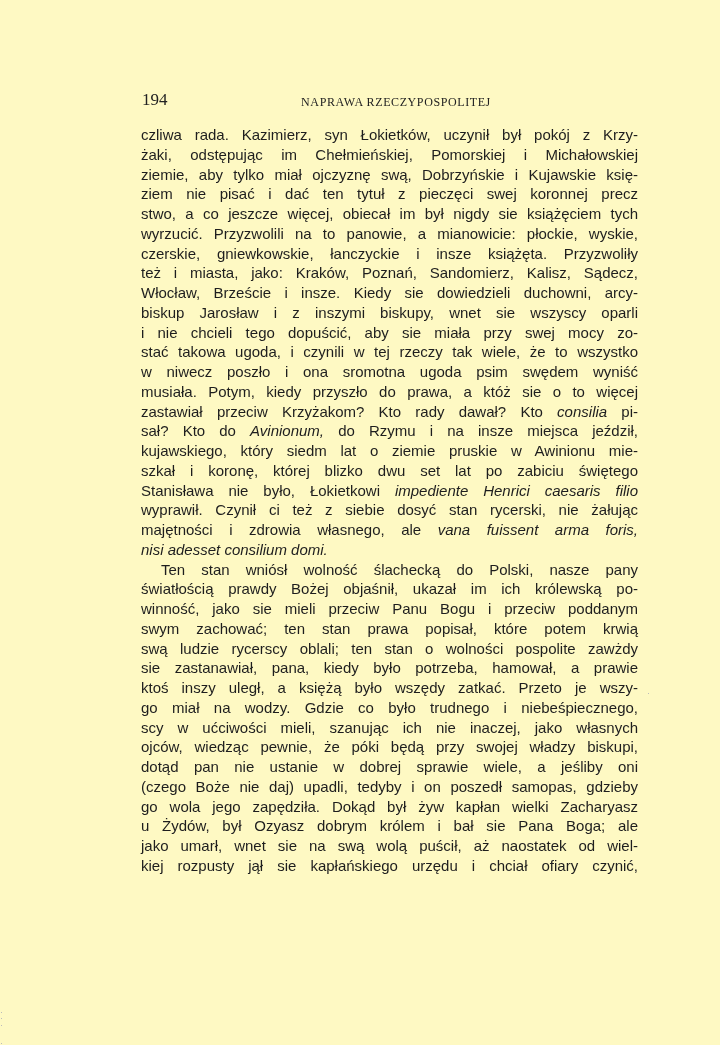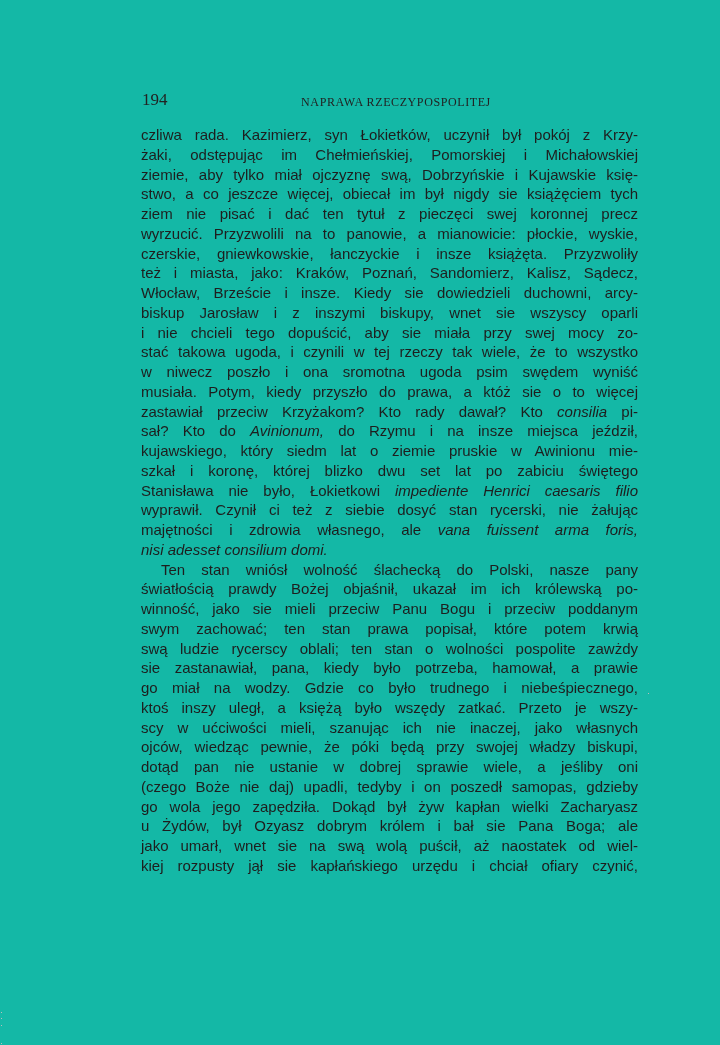--- a/index.html
+++ b/index.html
@@ -1,17 +1,17 @@
 <!DOCTYPE html>
 <html><head>
 <meta charset="utf-8">
 <style>
   html, body { margin: 0; padding: 0; background: #ffffff; }
   body { width: 720px; height: 1045px; position: relative; overflow: hidden; }
-  .page { position: absolute; left: 0; top: 0; width: 720px; height: 1045px; background: #14b8a6; }
+  .page { position: absolute; left: 0; top: 0; width: 720px; height: 1045px; background: #fef9c3; }
   .header { position: absolute; top: 90px; left: 140px; width: 498px; height: 22px; }
   .page-num { position: absolute; left: 2px; top: 0; font-family: "Liberation Serif", "DejaVu Serif", serif; font-size: 17px; color: #222; }
   .running-head { position: absolute; left: 0; right: 0; top: 5px; text-align: center; font-family: "Liberation Serif", "DejaVu Serif", serif; font-size: 12px; letter-spacing: 0.6px; color: #222; padding-left: 14px; }
   .body-text { position: absolute; top: 125px; left: 141px; width: 497px; font-family: Liberation Sans, sans-serif; font-size: 15px; line-height: 19.75px; color: #1e1e1e; }
   .line { display: block; white-space: nowrap; text-align: justify; text-align-last: justify; height: 19.75px; overflow: visible; }
   .line.last { text-align-last: left; }
   .line.indent { padding-left: 20px; }
   .it { font-style: italic; }
   .speck { position: absolute; width: 1px; height: 1px; background: #bbb; }
 </style>
@@ -21,22 +21,22 @@
 <div class="page">
   <div class="header">
     <span class="page-num">194</span>
     <div class="running-head">NAPRAWA RZECZYPOSPOLITEJ</div>
   </div>
 
   <div class="body-text" id="body-text">
       <span class="line"><span>czliwa rada. Kazimierz, syn Łokietków, uczynił był pokój z Krzy-</span></span>
       <span class="line"><span>żaki, odstępując im Chełmieńskiej, Pomorskiej i Michałowskiej</span></span>
       <span class="line"><span>ziemie, aby tylko miał ojczyznę swą, Dobrzyńskie i Kujawskie księ-</span></span>
+      <span class="line"><span>ziem nie pisać i dać ten tytuł z pieczęci swej koronnej precz</span></span>
       <span class="line"><span>stwo, a co jeszcze więcej, obiecał im był nigdy sie książęciem tych</span></span>
-      <span class="line"><span>ziem nie pisać i dać ten tytuł z pieczęci swej koronnej precz</span></span>
       <span class="line"><span>wyrzucić. Przyzwolili na to panowie, a mianowicie: płockie, wyskie,</span></span>
       <span class="line"><span>czerskie, gniewkowskie, łanczyckie i insze książęta. Przyzwoliły</span></span>
       <span class="line"><span>też i miasta, jako: Kraków, Poznań, Sandomierz, Kalisz, Sądecz,</span></span>
       <span class="line"><span>Włocław, Brzeście i insze. Kiedy sie dowiedzieli duchowni, arcy-</span></span>
       <span class="line"><span>biskup Jarosław i z inszymi biskupy, wnet sie wszyscy oparli</span></span>
       <span class="line"><span>i nie chcieli tego dopuścić, aby sie miała przy swej mocy zo-</span></span>
       <span class="line"><span>stać takowa ugoda, i czynili w tej rzeczy tak wiele, że to wszystko</span></span>
       <span class="line"><span>w niwecz poszło i ona sromotna ugoda psim swędem wyniść</span></span>
       <span class="line"><span>musiała. Potym, kiedy przyszło do prawa, a któż sie o to więcej</span></span>
       <span class="line"><span>zastawiał przeciw Krzyżakom? Kto rady dawał? Kto </span><span class="it">consilia</span><span> pi-</span></span>
@@ -46,22 +46,22 @@
       <span class="line"><span>Stanisława nie było, Łokietkowi </span><span class="it">impediente Henrici caesaris filio</span></span>
       <span class="line"><span>wyprawił. Czynił ci też z siebie dosyć stan rycerski, nie żałując</span></span>
       <span class="line"><span>majętności i zdrowia własnego, ale </span><span class="it">vana fuissent arma foris,</span></span>
       <span class="line last"><span class="it">nisi adesset consilium domi.</span></span>
       <span class="line indent"><span>Ten stan wniósł wolność ślachecką do Polski, nasze pany</span></span>
       <span class="line"><span>światłością prawdy Bożej objaśnił, ukazał im ich królewską po-</span></span>
       <span class="line"><span>winność, jako sie mieli przeciw Panu Bogu i przeciw poddanym</span></span>
       <span class="line"><span>swym zachować; ten stan prawa popisał, które potem krwią</span></span>
       <span class="line"><span>swą ludzie rycerscy oblali; ten stan o wolności pospolite zawżdy</span></span>
       <span class="line"><span>sie zastanawiał, pana, kiedy było potrzeba, hamował, a prawie</span></span>
+      <span class="line"><span>ktoś inszy uległ, a księżą było wszędy zatkać. Przeto je wszy-</span></span>
       <span class="line"><span>go miał na wodzy. Gdzie co było trudnego i niebeśpiecznego,</span></span>
-      <span class="line"><span>ktoś inszy uległ, a księżą było wszędy zatkać. Przeto je wszy-</span></span>
       <span class="line"><span>scy w ućciwości mieli, szanując ich nie inaczej, jako własnych</span></span>
       <span class="line"><span>ojców, wiedząc pewnie, że póki będą przy swojej władzy biskupi,</span></span>
       <span class="line"><span>dotąd pan nie ustanie w dobrej sprawie wiele, a jeśliby oni</span></span>
       <span class="line"><span>(czego Boże nie daj) upadli, tedyby i on poszedł samopas, gdzieby</span></span>
       <span class="line"><span>go wola jego zapędziła. Dokąd był żyw kapłan wielki Zacharyasz</span></span>
       <span class="line"><span>u Żydów, był Ozyasz dobrym królem i bał sie Pana Boga; ale</span></span>
       <span class="line"><span>jako umarł, wnet sie na swą wolą puścił, aż naostatek od wiel-</span></span>
       <span class="line"><span>kiej rozpusty jął sie kapłańskiego urzędu i chciał ofiary czynić,</span></span>
     </div>
 

